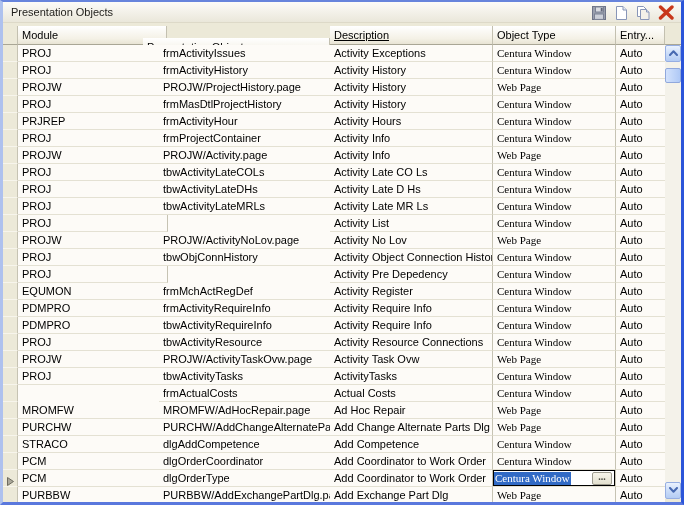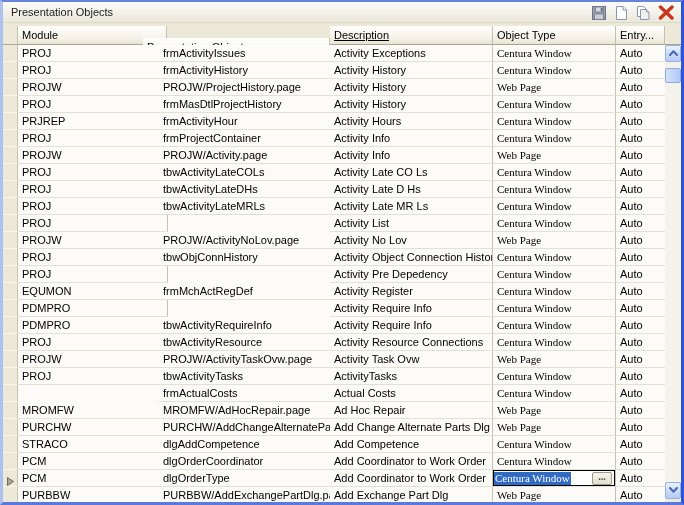--- a/index.html
+++ b/index.html
@@ -272,20 +272,21 @@
         <div class="cell rowhdr"></div>
         <div class="cell col-module">EQUMON</div>
         <div class="cell col-object">frmMchActRegDef</div>
         <div class="cell col-desc">Activity Register</div>
         <div class="cell col-type">Centura Window</div>
         <div class="cell col-entry">Auto</div>
       </div>
       <div class="grid-row">
         <div class="cell rowhdr"></div>
         <div class="cell col-module">PDMPRO</div>
+        <div class="cell col-object">frmActivityRequireInfo</div>
         <div class="cell col-desc">Activity Require Info</div>
         <div class="cell col-type">Centura Window</div>
         <div class="cell col-entry">Auto</div>
       </div>
       <div class="grid-row">
         <div class="cell rowhdr"></div>
         <div class="cell col-module">PDMPRO</div>
         <div class="cell col-object">tbwActivityRequireInfo</div>
         <div class="cell col-desc">Activity Require Info</div>
         <div class="cell col-type">Centura Window</div>

